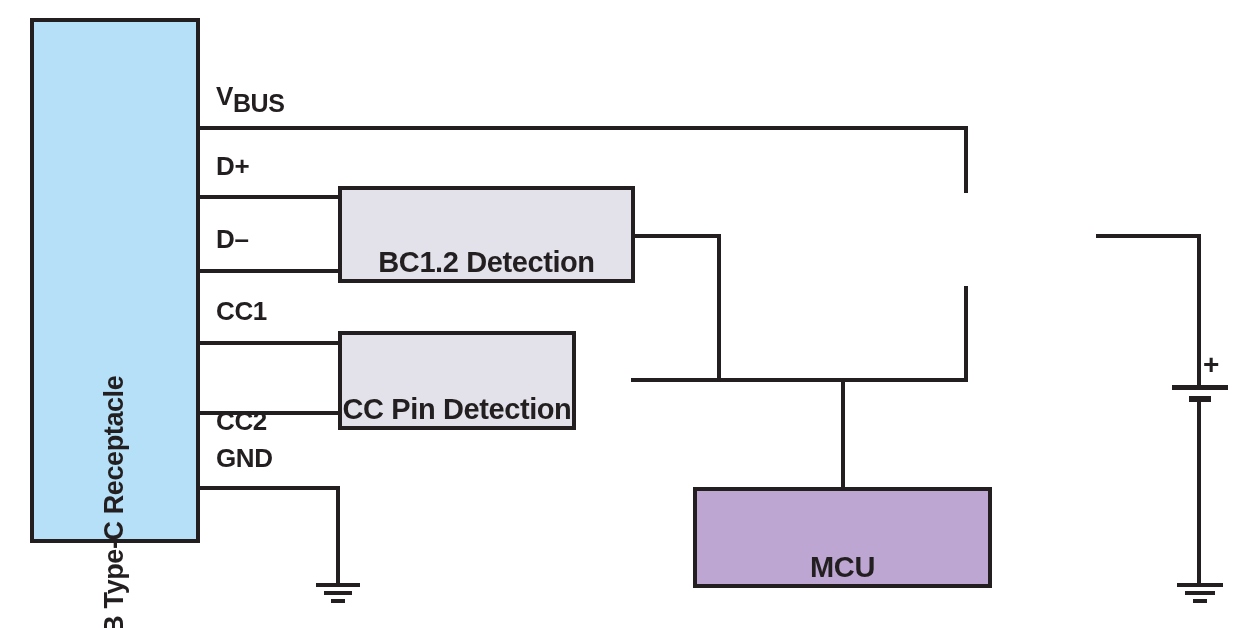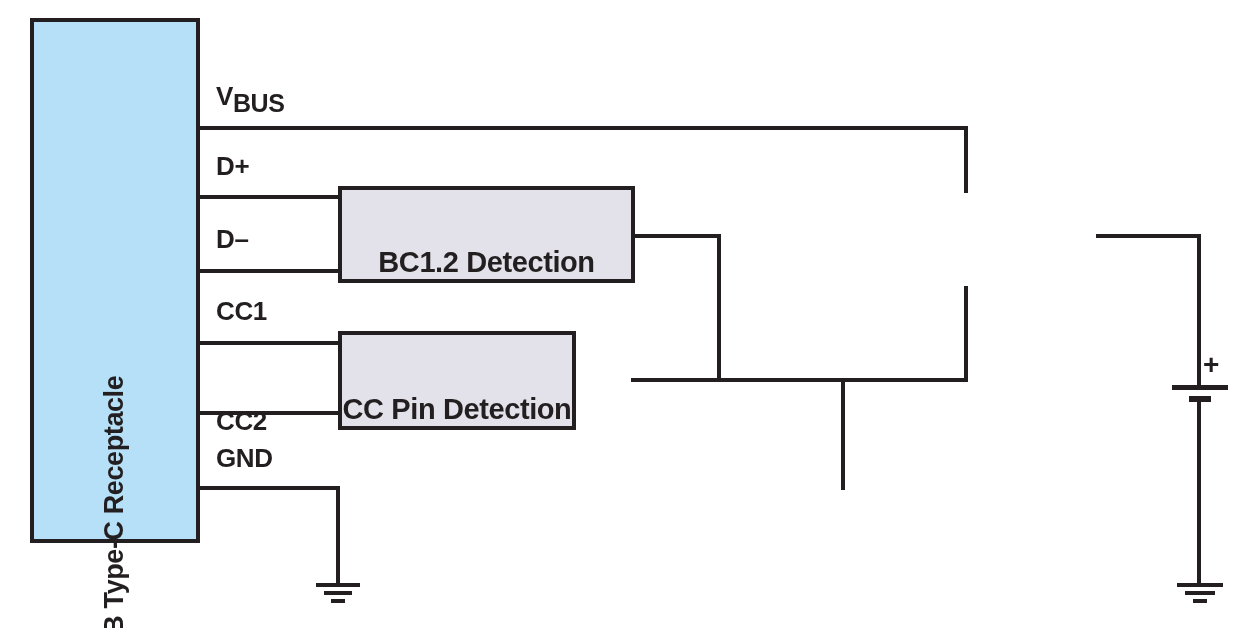--- a/index.html
+++ b/index.html
@@ -113,20 +113,23 @@
   </div>
 
   <div class="wire" style="left:631px; top:234px; width:90px; height:4px;"></div>
   <div class="wire" style="left:717px; top:234px; width:4px; height:148px;"></div>
 
   <div class="wire" style="left:631px; top:378px; width:337px; height:4px;"></div>
   <div class="wire" style="left:964px; top:286px; width:4px; height:94px;"></div>
   <div class="wire" style="left:841px; top:378px; width:4px; height:112px;"></div>
 
 
+  <div class="block mcu" style="left:693px; top:487px; width:299px; height:101px;">
+    <span>MCU</span>
+  </div>
 
   <div class="wire" style="left:1096px; top:234px; width:105px; height:4px;"></div>
   <div class="wire" style="left:1197px; top:234px; width:4px; height:151px;"></div>
 
   <div>
     <div class="plus-label" style="left:1203px; top:351px;">+</div>
     <div class="bar" style="left:1172px; top:385px; width:56px; height:5px;"></div>
     <div class="bar" style="left:1189px; top:396px; width:22px; height:6px;"></div>
   </div>
   <div class="wire" style="left:1197px; top:402px; width:4px; height:183px;"></div>

